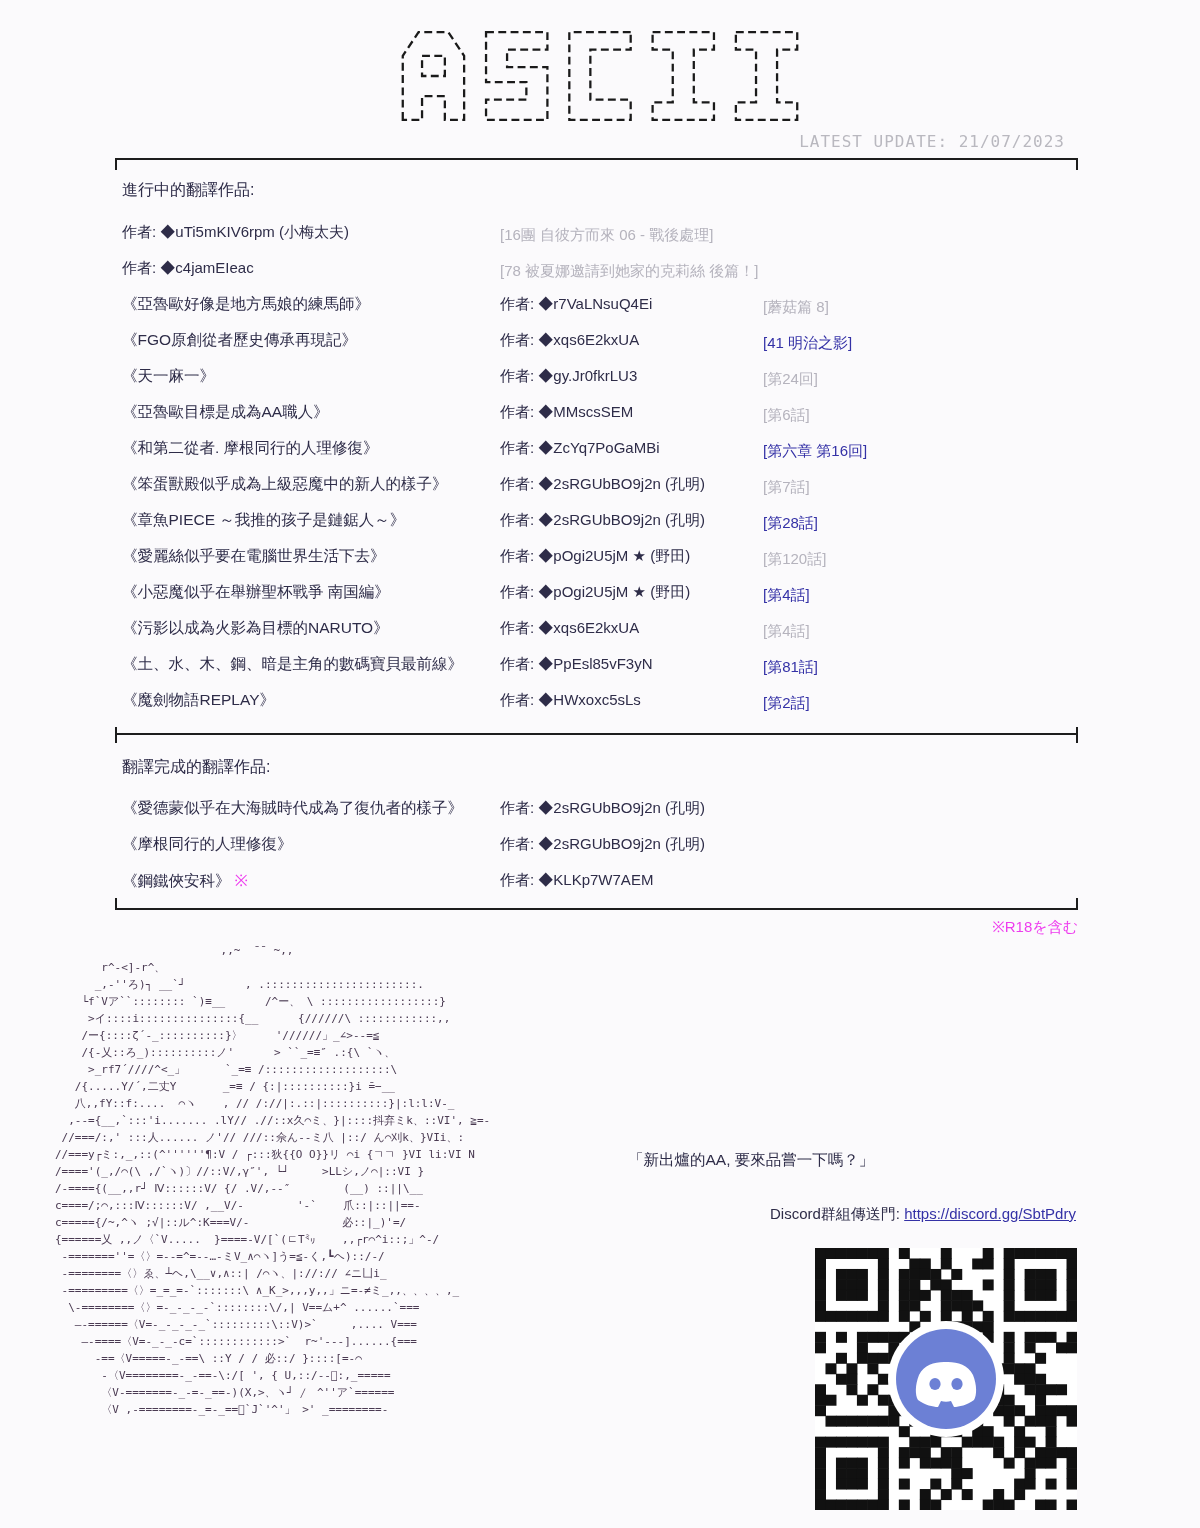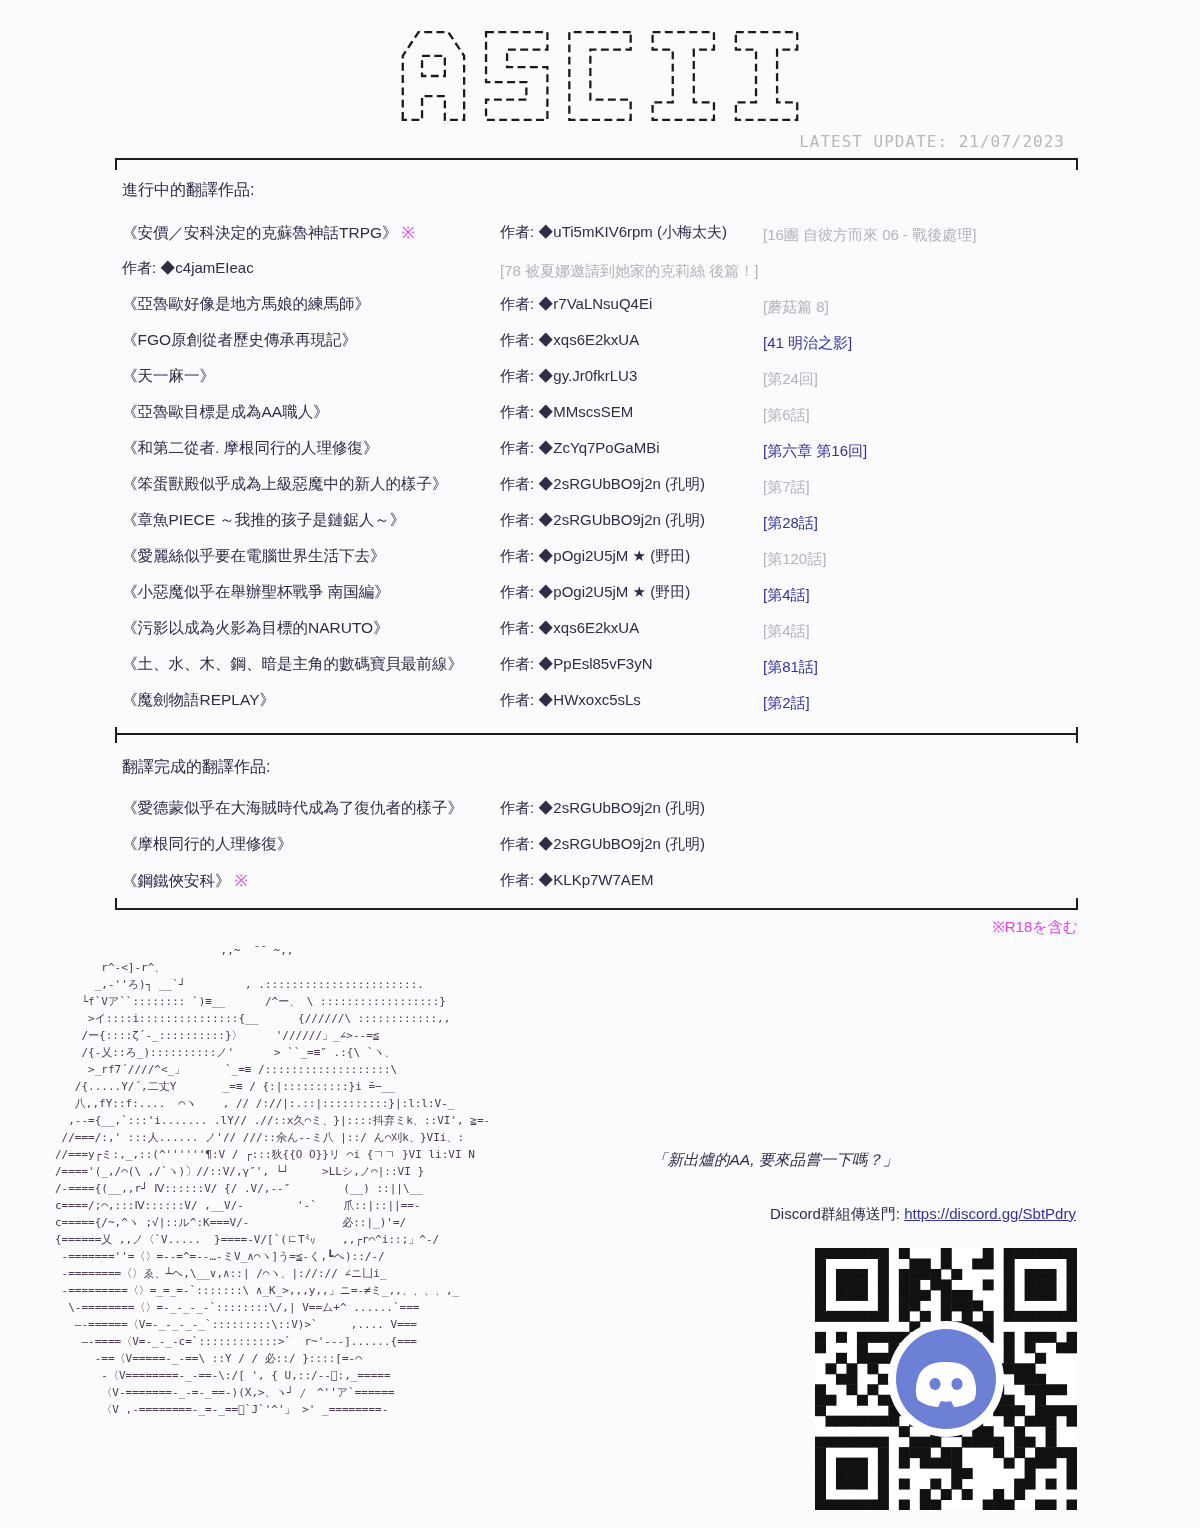--- a/index.html
+++ b/index.html
@@ -40,21 +40,21 @@
   .work-status.updated{color:var(--link);cursor:pointer;}
   .r18-mark{color:var(--magenta);margin-left:4px;font-size:16px;}
   .r18-note{position:absolute;top:916px;right:122px;font-size:15px;color:var(--magenta);text-align:center;}
   
   .aa-art{
     position:absolute;left:55px;top:942px;
     font-family:"DejaVu Sans Mono", monospace;
     font-size:11px;line-height:17px;color:var(--aa);
     white-space:pre;letter-spacing:0;
   }
-  .speech{position:absolute;left:652px;top:1150px;font-size:15.5px;color:var(--ink);white-space:nowrap;font-style:italic;}
+  .speech{position:absolute;left:628px;top:1150px;font-size:15.5px;color:var(--ink);white-space:nowrap;}
   .discord-line{position:absolute;left:770px;top:1205px;font-size:15px;white-space:nowrap;}
   .discord-link{color:var(--link);text-decoration:underline;cursor:pointer;}
   .qr-wrap{position:absolute;left:815px;top:1248px;width:262px;height:262px;background:#fff;}
   .watermark{position:absolute;top:1486px;right:28px;font-size:19px;color:var(--watermark);letter-spacing:2px;margin-top:40px;}
 </style>
 </head>
 <body>
 
 <div class="logo-wrap">
   <span class="sr">ASCII</span>
@@ -71,21 +71,20 @@
 
 <div class="latest-update">LATEST UPDATE: 21/07/2023</div>
 
 <div class="rule down" style="top:158px">
   <span class="tick l"></span>
   <span class="tick r"></span>
 </div>
 <div class="sec-heading" style="top:180px">進行中的翻譯作品:</div>
 <div class="rows" style="top:214px" id="ongoing-rows">
     <div class="work-row">
-      <span class="work-title">《安價／安科決定的克蘇魯神話TRPG》<span class="r18-mark">※</span></span>
       <span class="work-author">作者: ◆uTi5mKIV6rpm (小梅太夫)</span>
       <span class="work-status">[16團 自彼方而來 06 - 戰後處理]</span>
     </div>
     <div class="work-row">
       <span class="work-author">作者: ◆c4jamEIeac</span>
       <span class="work-status">[78 被夏娜邀請到她家的克莉絲 後篇！]</span>
     </div>
     <div class="work-row">
       <span class="work-title">《亞魯歐好像是地方馬娘的練馬師》</span>
       <span class="work-author">作者: ◆r7VaLNsuQ4Ei</span>

